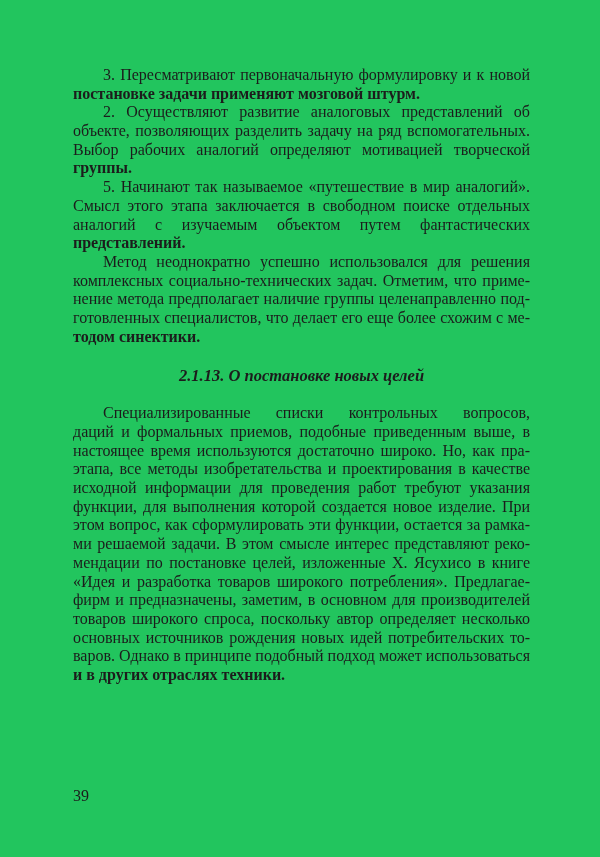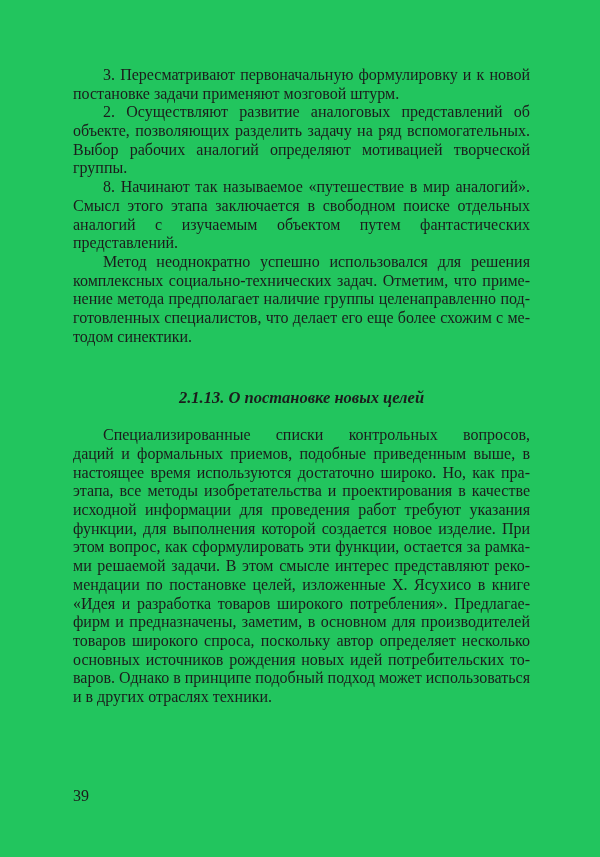--- a/index.html
+++ b/index.html
@@ -29,30 +29,31 @@
   }
   .line {
     text-align: justify;
     text-align-last: justify;
     white-space: normal;
     overflow: hidden;
     height: 18.7px;
   }
   .line.last {
     text-align-last: left;
+    font-weight: bold;
   }
   .line.indent {
     text-indent: 30px;
   }
   .heading {
     font-weight: bold;
     font-style: italic;
     font-size: 16.5px;
     text-align: center;
-    margin: 42px 0 19px 0;
+    margin: 20px 0 19px 0;
     line-height: 19px;
   }
   .page-number {
     position: absolute;
     left: 73px;
     top: 786px;
     width: 457px;
     font-size: 16px;
     line-height: 19px;
   }
@@ -66,21 +67,21 @@
         <div class="line indent">3. Пересматривают первоначальную формулировку и к новой</div>
         <div class="line last">постановке задачи применяют мозговой штурм.</div>
       </div>
       <div class="para">
         <div class="line indent">2. Осуществляют развитие аналоговых представлений об</div>
         <div class="line">объекте, позволяющих разделить задачу на ряд вспомогательных.</div>
         <div class="line">Выбор рабочих аналогий определяют мотивацией творческой</div>
         <div class="line last">группы.</div>
       </div>
       <div class="para">
-        <div class="line indent">8. Начинают так называемое «путешествие в мир аналогий».</div>
+        <div class="line indent">5. Начинают так называемое «путешествие в мир аналогий».</div>
         <div class="line">Смысл этого этапа заключается в свободном поиске отдельных</div>
         <div class="line">аналогий с изучаемым объектом путем фантастических модельных</div>
         <div class="line last">представлений.</div>
       </div>
       <div class="para">
         <div class="line indent">Метод неоднократно успешно использовался для решения</div>
         <div class="line">комплексных социально-технических задач. Отметим, что приме-</div>
         <div class="line">нение метода предполагает наличие группы целенаправленно под-</div>
         <div class="line">готовленных специалистов, что делает его еще более схожим с ме-</div>
         <div class="line last">тодом синектики.</div>

